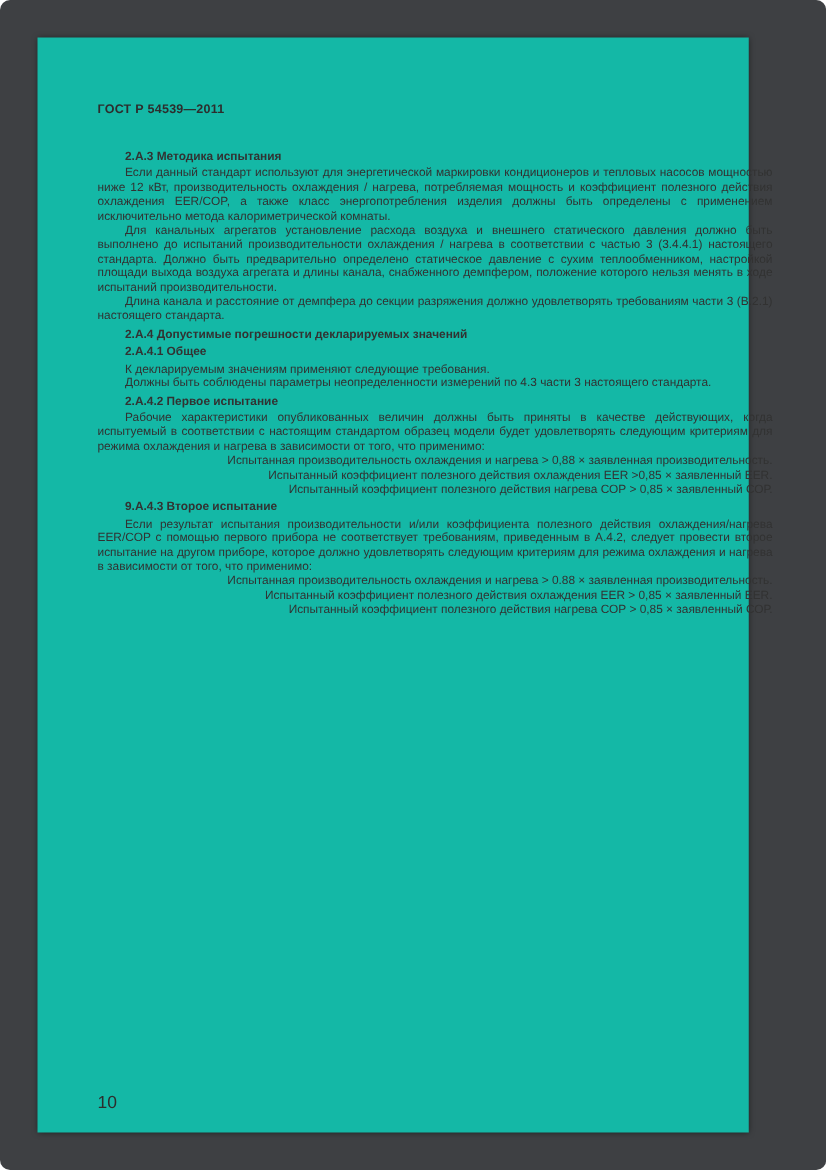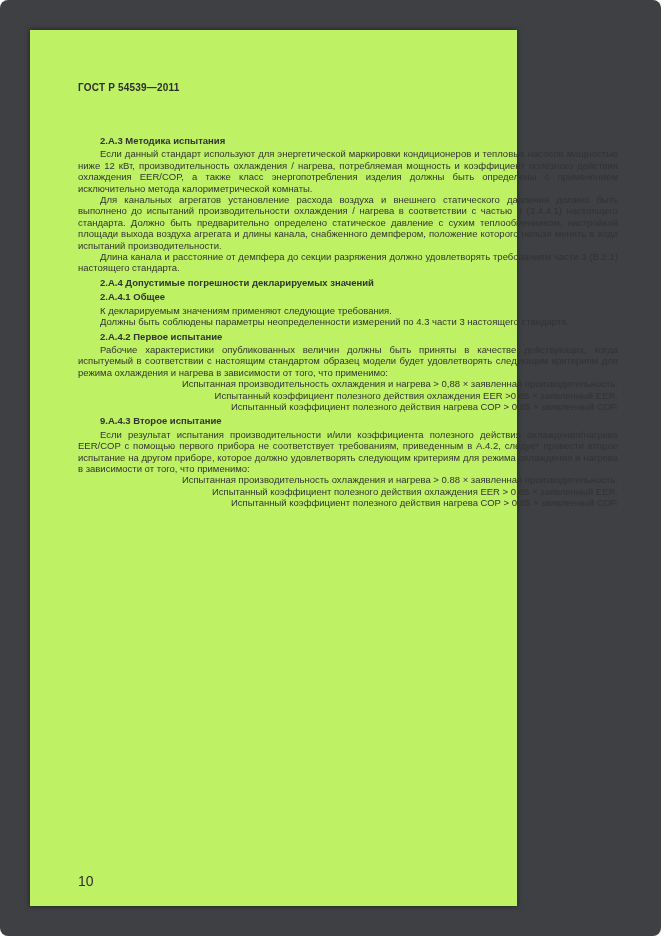--- a/index.html
+++ b/index.html
@@ -13,23 +13,23 @@
     width: 661px;
     height: 936px;
     background: #3e4043;
     border-radius: 8px;
     overflow: hidden;
   }
   .page {
     position: absolute;
     left: 30px;
     top: 30px;
-    width: 487px;
+    width: 569px;
     height: 876px;
-    background: #bef264;
+    background: #14b8a6;
     box-shadow: 0 0 5px rgba(0,0,0,0.55);
   }
   .doc-header {
     position: absolute;
     left: 48px;
     top: 52px;
     font-size: 10px;
     font-weight: bold;
     color: #2d2d2d;
     letter-spacing: 0.2px;
@@ -46,21 +46,21 @@
   }
   .p {
     text-indent: 22px;
   }
   .h {
     font-weight: bold;
     text-indent: 22px;
     margin: 3px 0 2px 0;
     text-align: left;
   }
-  .doc-body .h:first-child { margin-top: 15px; }
+  .doc-body .h:first-child { margin-top: 0; }
   .crit {
     text-indent: 22px;
     text-align: right;
   }
   .page-number {
     position: absolute;
     left: 48px;
     top: 843px;
     font-size: 14px;
     color: #2d2d2d;

